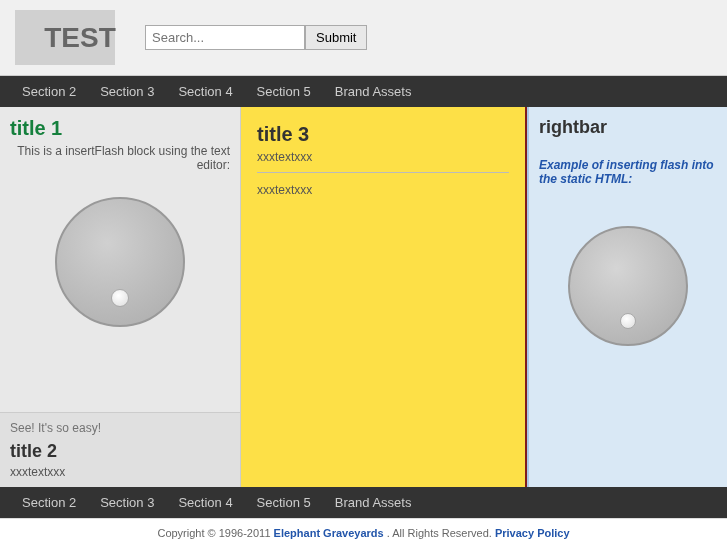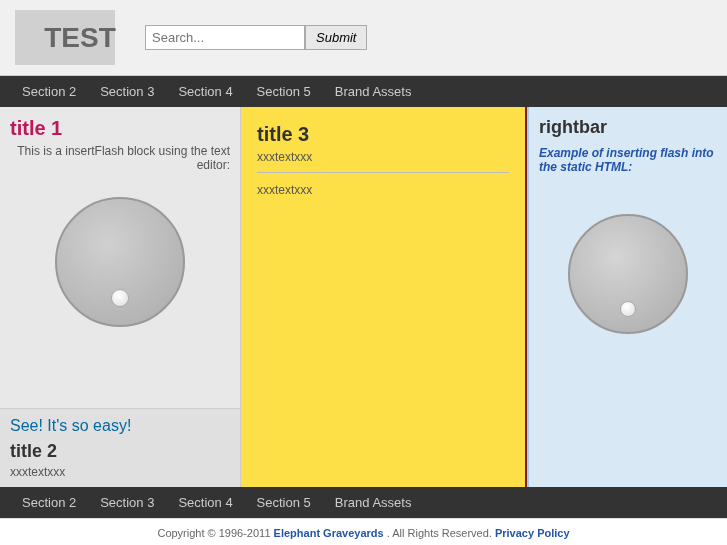--- a/index.html
+++ b/index.html
@@ -37,21 +37,20 @@
       padding: 4px 6px;
       font-size: 13px;
       width: 160px;
     }
     #submit-btn {
       border: 1px solid #aaa;
       background: #e8e8e8;
       padding: 4px 10px;
       font-size: 13px;
       cursor: pointer;
-      font-style: italic;
     }
 
     
     #top-nav {
       background: #333;
       display: flex;
       padding: 0 10px;
     }
     .nav-item {
       color: #ccc;
@@ -69,21 +68,21 @@
       min-height: 380px;
     }
 
     
     #left-col {
       width: 240px;
       flex-shrink: 0;
       background: #e8e8e8;
       padding: 10px;
     }
-    .left-title1 { font-size: 20px; font-weight: bold; color: #be185d; margin-bottom: 4px; }
+    .left-title1 { font-size: 20px; font-weight: bold; color: #15803d; margin-bottom: 4px; }
     .left-desc { font-size: 12px; color: #555; margin-bottom: 10px; text-align: right; }
 
     
     .flash-circle-container {
       display: flex;
       justify-content: center;
       align-items: center;
       margin-top: 10px;
       height: 160px;
     }
@@ -106,21 +105,21 @@
       background: radial-gradient(circle at 40% 35%, #fff, #ddd);
       border: 1px solid #aaa;
     }
 
     
     #bottom-left {
       background: #e0e0e0;
       padding: 8px 10px;
       border-top: 1px solid #ccc;
     }
-    .see-text { font-size: 16px; color: #0369a1; margin-bottom: 6px; }
+    .see-text { font-size: 12px; color: #737373; margin-bottom: 6px; }
     .title2 { font-size: 18px; font-weight: bold; color: #333; margin-bottom: 3px; }
     .xxx-text { font-size: 12px; color: #555; }
 
     
     #mid-col {
       flex: 1;
       background: #fde047;
       padding: 16px;
       border-left: 1px solid #ccc;
       border-right: 2px solid #7f1d1d;
@@ -131,21 +130,21 @@
     .mid-xxx2 { font-size: 12px; color: #555; padding-bottom: 8px; }
 
     
     #right-col {
       width: 200px;
       flex-shrink: 0;
       background: #d9e8f5;
       border-left: 2px solid #a8c8e8;
       padding: 10px;
     }
-    .rightbar-title { font-size: 18px; font-weight: bold; color: #333; margin-bottom: 8px; }
+    .rightbar-title { font-size: 18px; font-weight: bold; color: #333; margin-bottom: 20px; }
     .rightbar-desc {
       font-size: 12px;
       color: #2255aa;
       font-weight: bold;
       font-style: italic;
       margin-bottom: 8px;
     }
     .right-flash-container {
       display: flex;
       justify-content: center;

